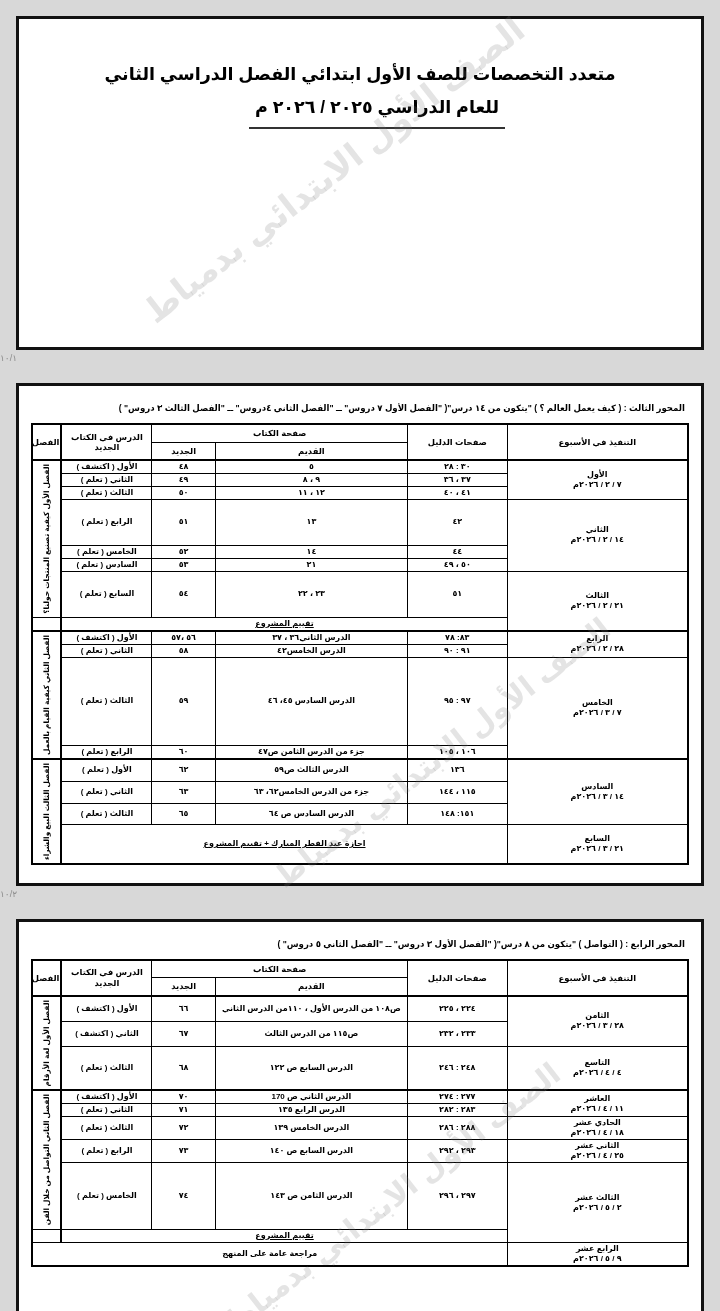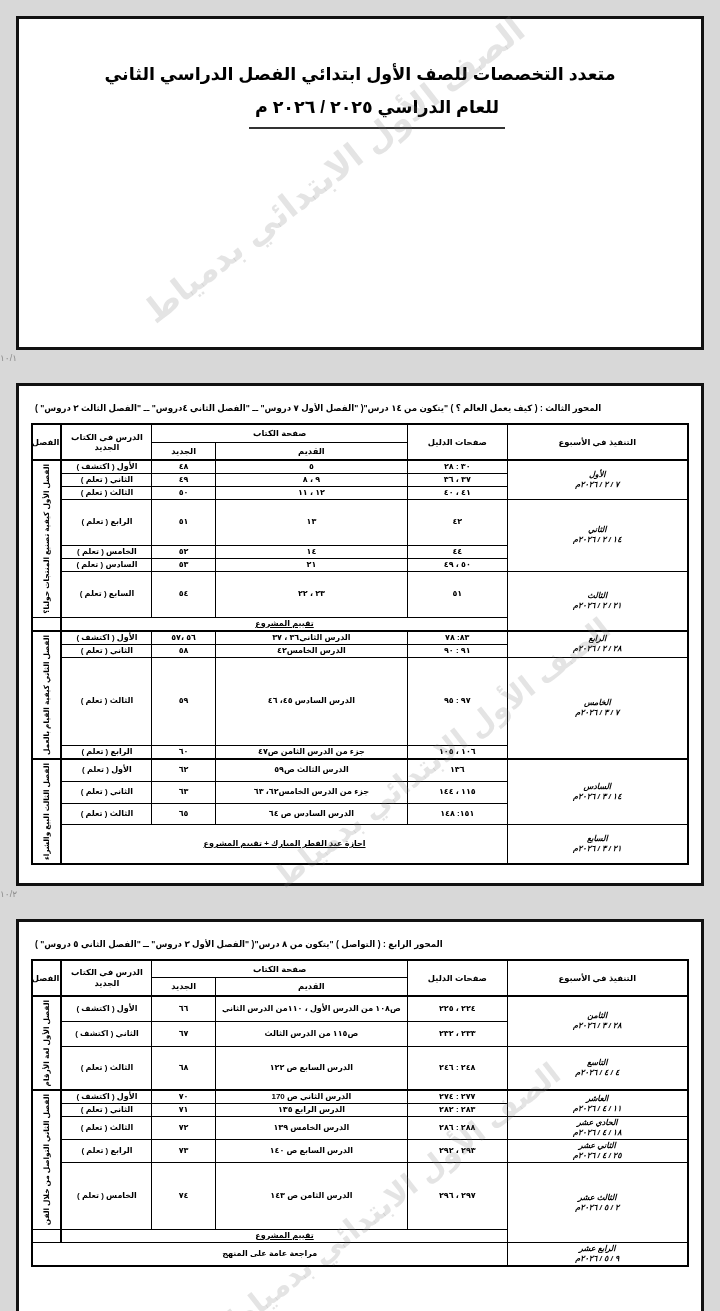--- a/index.html
+++ b/index.html
@@ -59,21 +59,21 @@
   .section-page {
     padding: 14px 12px 18px 12px;
   }
   #page-two { min-height: 440px; }
   #page-three { min-height: 400px; }
 
   .axis-head {
     font-size: 8.6px;
     font-weight: bold;
     color: #000;
-    text-align: left;
+    text-align: right;
     margin: 2px 4px 9px 4px;
     line-height: 1.4;
     white-space: nowrap;
   }
   table.plan {
     border-collapse: collapse;
     width: 100%;
     table-layout: fixed;
     border: 2.5px solid #000;
   }
@@ -95,21 +95,21 @@
   .thick-top > td, .thick-top > th { border-top: 2.5px solid #000 !important; border-radius: 6px; }
   .thick-bottom > td, .thick-bottom > th { border-bottom: 2.5px solid #000 !important; }
   .col-unit { border-right: 2.5px solid #000 !important; }
   .col-week  { width: 160px; }
   .col-guide { width: 88px; }
   .col-old   { width: 170px; }
   .col-new   { width: 56px; }
   .col-lesson{ width: 80px; }
   .col-unitw { width: 26px; }
 
-  .week-cell { font-size: 8.6px; line-height: 1.5; font-style: italic; }
+  .week-cell { font-size: 8.6px; line-height: 1.5; }
   .week-name { display: block; }
   .week-date { display: block; direction: rtl; }
 
   .vertical-unit {
     writing-mode: vertical-rl;
     text-orientation: mixed;
     transform: rotate(180deg);
     font-size: 7.4px;
     font-weight: bold;
     white-space: nowrap;

